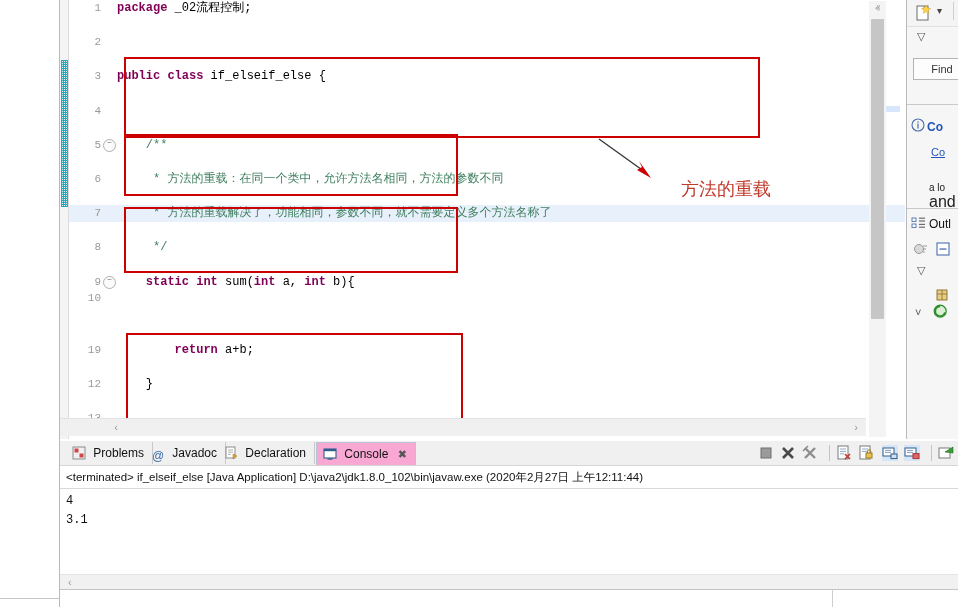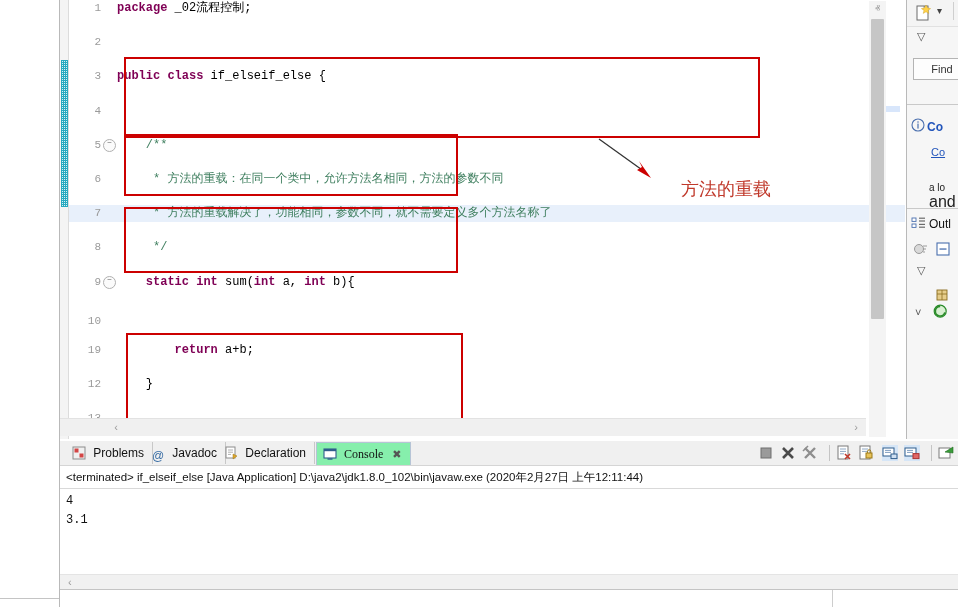--- a/index.html
+++ b/index.html
@@ -77,21 +77,21 @@
   .assist-l2{position:absolute;left:22px;top:158px;color:#222;font-size:16px;white-space:nowrap;margin-top:35px;}
   .assist-l3{position:absolute;left:22px;top:182px;color:#222;font-size:10px;white-space:nowrap;}
   .outline-title{position:absolute;left:22px;top:217px;color:#111;font-size:12px;white-space:nowrap;}
   .tree-row{position:absolute;font-size:11px;white-space:nowrap;color:#111;}
 
   
   .bottom{position:absolute;left:60px;top:441px;width:898px;height:166px;background:#fff;}
   .tabbar{position:absolute;left:0;top:0;width:898px;height:24px;background:#f0f0f0;border-bottom:5px solid #0f766e;}
   .vtab{position:absolute;top:1px;height:22px;padding:0 8px 0 6px;font-size:12px;line-height:22px;color:#111;
         border-right:1px solid #c8c8c8;white-space:nowrap;}
-  .vtab.active{background:#86efac;border-top:1px solid #b6c4d6;border-left:1px solid #b6c4d6;border-right:1px solid #b6c4d6;border-bottom:1px solid #fff;font-family:Liberation Serif, serif;}
+  .vtab.active{background:#f9a8d4;border-top:1px solid #b6c4d6;border-left:1px solid #b6c4d6;border-right:1px solid #b6c4d6;border-bottom:1px solid #fff;}
   .vtab .ic{display:inline-block;width:14px;height:14px;vertical-align:-3px;margin-right:4px;}
   .tab-close{margin-left:6px;color:#555;font-size:11px;}
 
   .console-toolbar{position:absolute;right:0;top:1px;height:22px;}
   .ct-ico{position:absolute;top:3px;width:16px;height:16px;}
   .ct-sep{position:absolute;top:3px;width:1px;height:16px;background:#c4c4c4;}
 
   .console-body{position:absolute;left:0;top:24px;width:898px;height:142px;background:#fff;border-top:1px solid #d5d5d5;}
   .term-line{position:absolute;left:6px;top:4px;font-size:11.5px;color:#111;white-space:nowrap;}
   .term-rule{position:absolute;left:0;top:22px;width:898px;height:1px;background:#d9d9d9;}
@@ -123,21 +123,21 @@
     <div class="codearea" id="codearea">
         <div class="line" style="top: 0px;"><span class="ln">1</span><span class="code"><span class="kw">package</span><span class="plain"> _02流程控制;</span></span></div>
         <div class="line" style="top: 17.1px;"><span class="ln">2</span><span class="code"><span class="plain"></span></span></div>
         <div class="line" style="top: 34.2px;"><span class="ln">3</span><span class="code"><span class="kw">public class</span><span class="plain"> if_elseif_else {</span></span></div>
         <div class="line" style="top: 51.3px;"><span class="ln">4</span><span class="code"><span class="plain"></span></span></div>
         <div class="line" style="top: 68.4px;"><span class="ln">5</span><span class="fold"></span><span class="code"><span class="cmt">    /**</span></span></div>
         <div class="line" style="top: 85.5px;"><span class="ln">6</span><span class="code"><span class="cmt">     * 方法的重载：在同一个类中，允许方法名相同，方法的参数不同</span></span></div>
         <div class="line" style="top: 102.6px;"><div class="hl-row"></div><span class="ln">7</span><span class="code"><span class="cmt">     * 方法的重载解决了，功能相同，参数不同，就不需要定义多个方法名称了</span></span></div>
         <div class="line" style="top: 119.7px;"><span class="ln">8</span><span class="code"><span class="cmt">     */</span></span></div>
         <div class="line" style="top: 136.8px;"><span class="ln">9</span><span class="fold"></span><span class="code"><span class="plain">    </span><span class="kw">static int</span><span class="plain"> sum(</span><span class="kw">int</span><span class="plain"> a, </span><span class="kw">int</span><span class="plain"> b){</span></span></div>
-        <div class="line" style="top: 159px;"><span class="ln">10</span><span class="code"><span class="plain"></span></span></div>
+        <div class="line" style="top: 136px;"><span class="ln">10</span><span class="code"><span class="plain"></span></span></div>
         <div class="line" style="top: 171px;"><span class="ln">19</span><span class="code"><span class="plain">        </span><span class="kw">return</span><span class="plain"> a+b;</span></span></div>
         <div class="line" style="top: 188.1px;"><span class="ln">12</span><span class="code"><span class="plain">    }</span></span></div>
         <div class="line" style="top: 205.2px;"><span class="ln">13</span><span class="code"><span class="plain"></span></span></div>
       </div>
   </div>
 
   <div class="redbox" style="left:124px;top:57px;width:632px;height:77px;"></div>
   <div class="redbox" style="left:124px;top:134px;width:330px;height:58px;"></div>
   <div class="redbox" style="left:124px;top:207px;width:330px;height:62px;"></div>
   <div class="redbox" style="left:126px;top:333px;width:333px;height:92px;"></div>

